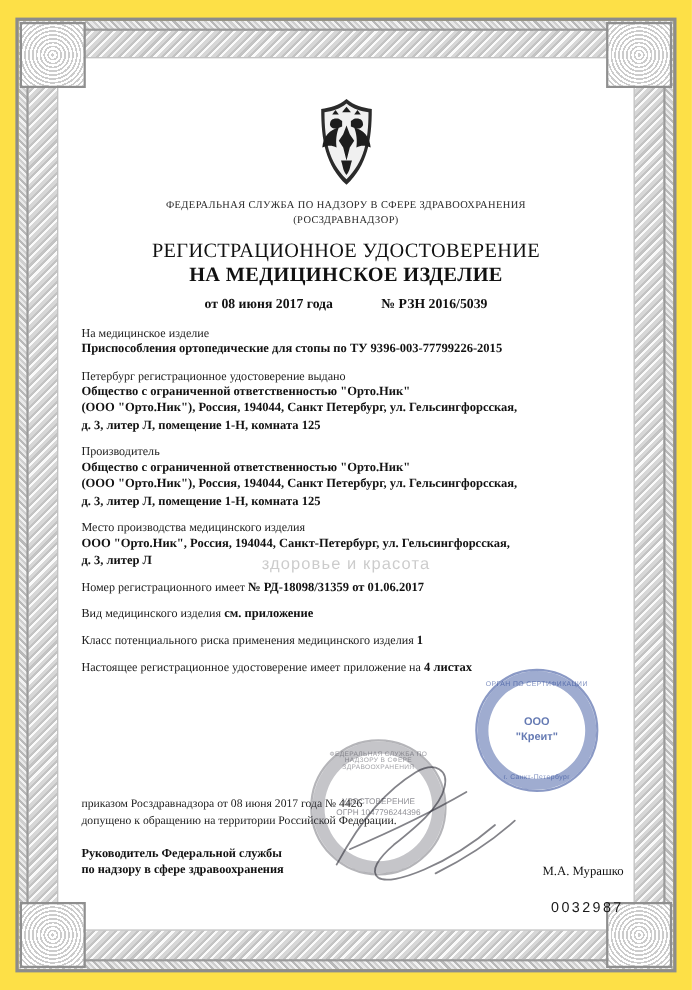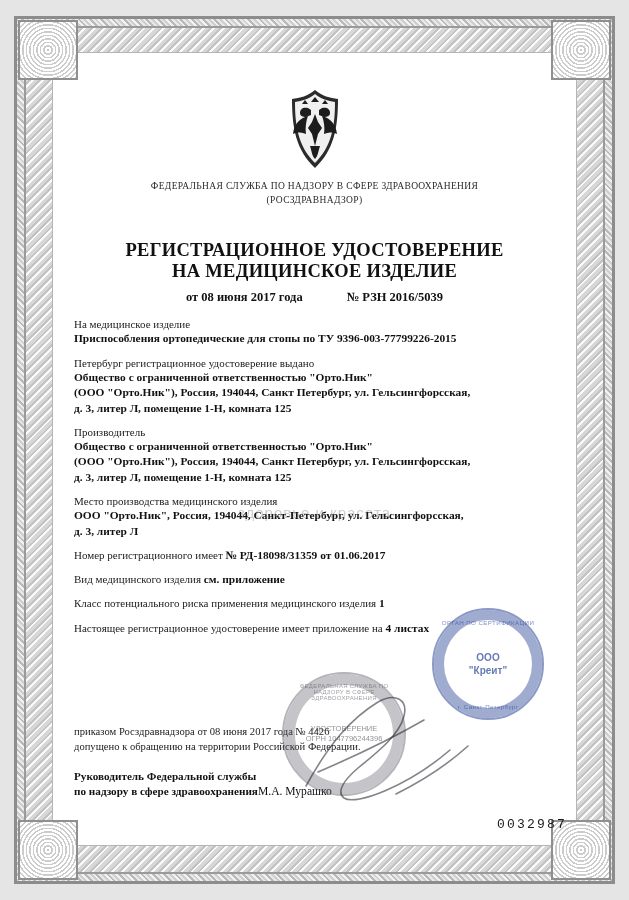--- a/index.html
+++ b/index.html
@@ -14,21 +14,21 @@
     font-family: "Liberation Serif", serif;
     color: #1b1b1b;
   }
 
   
   .certificate {
     position: relative;
     width: 629px;
     height: 900px;
     box-sizing: border-box;
-    background: #e5e5e5;
+    background: #fde047;
   }
 
   .border-outer {
     position: absolute;
     left: 14px;
     top: 16px;
     right: 14px;
     bottom: 16px;
     border: 3px solid #8c8c8c;
     background:
@@ -109,24 +109,24 @@
     letter-spacing: 0.35px;
     line-height: 1.45;
     color: #2a2a2a;
     margin-top: 2px;
   }
 
   
   .title-main {
     text-align: center;
     font-size: 18.5px;
-    font-weight: bold;
+    font-weight: normal;
     letter-spacing: 0.3px;
     line-height: 1.18;
-    margin-top: 32px;
+    margin-top: 10px;
     color: #111;
   }
   .title-line2 {
     text-align: center;
     font-size: 18.5px;
     font-weight: bold;
     letter-spacing: 0.3px;
     line-height: 1.18;
     color: #111;
   }
@@ -162,20 +162,21 @@
     right: 6px;
     bottom: 10px;
   }
   .order-text {
     font-size: 10.6px;
     line-height: 1.45;
     color: #222;
   }
   .signer {
     display: flex;
+    justify-content: space-between;
     align-items: flex-end;
     margin-top: 14px;
   }
   .signer-role {
     font-size: 11.2px;
     font-weight: bold;
     line-height: 1.35;
     color: #111;
     max-width: 330px;
   }
@@ -184,21 +185,21 @@
     color: #111;
     white-space: nowrap;
     padding-bottom: 1px;
   }
   .serial {
     text-align: right;
     font-size: 13px;
     letter-spacing: 2.2px;
     color: #1a1a1a;
     margin-top: 18px;
-    font-family: Liberation Mono, monospace;
+    font-family: Liberation Sans, sans-serif;
   }
 
   
   .watermark {
     position: absolute;
     left: 0;
     right: 0;
     top: 500px;
     text-align: center;
     pointer-events: none;

